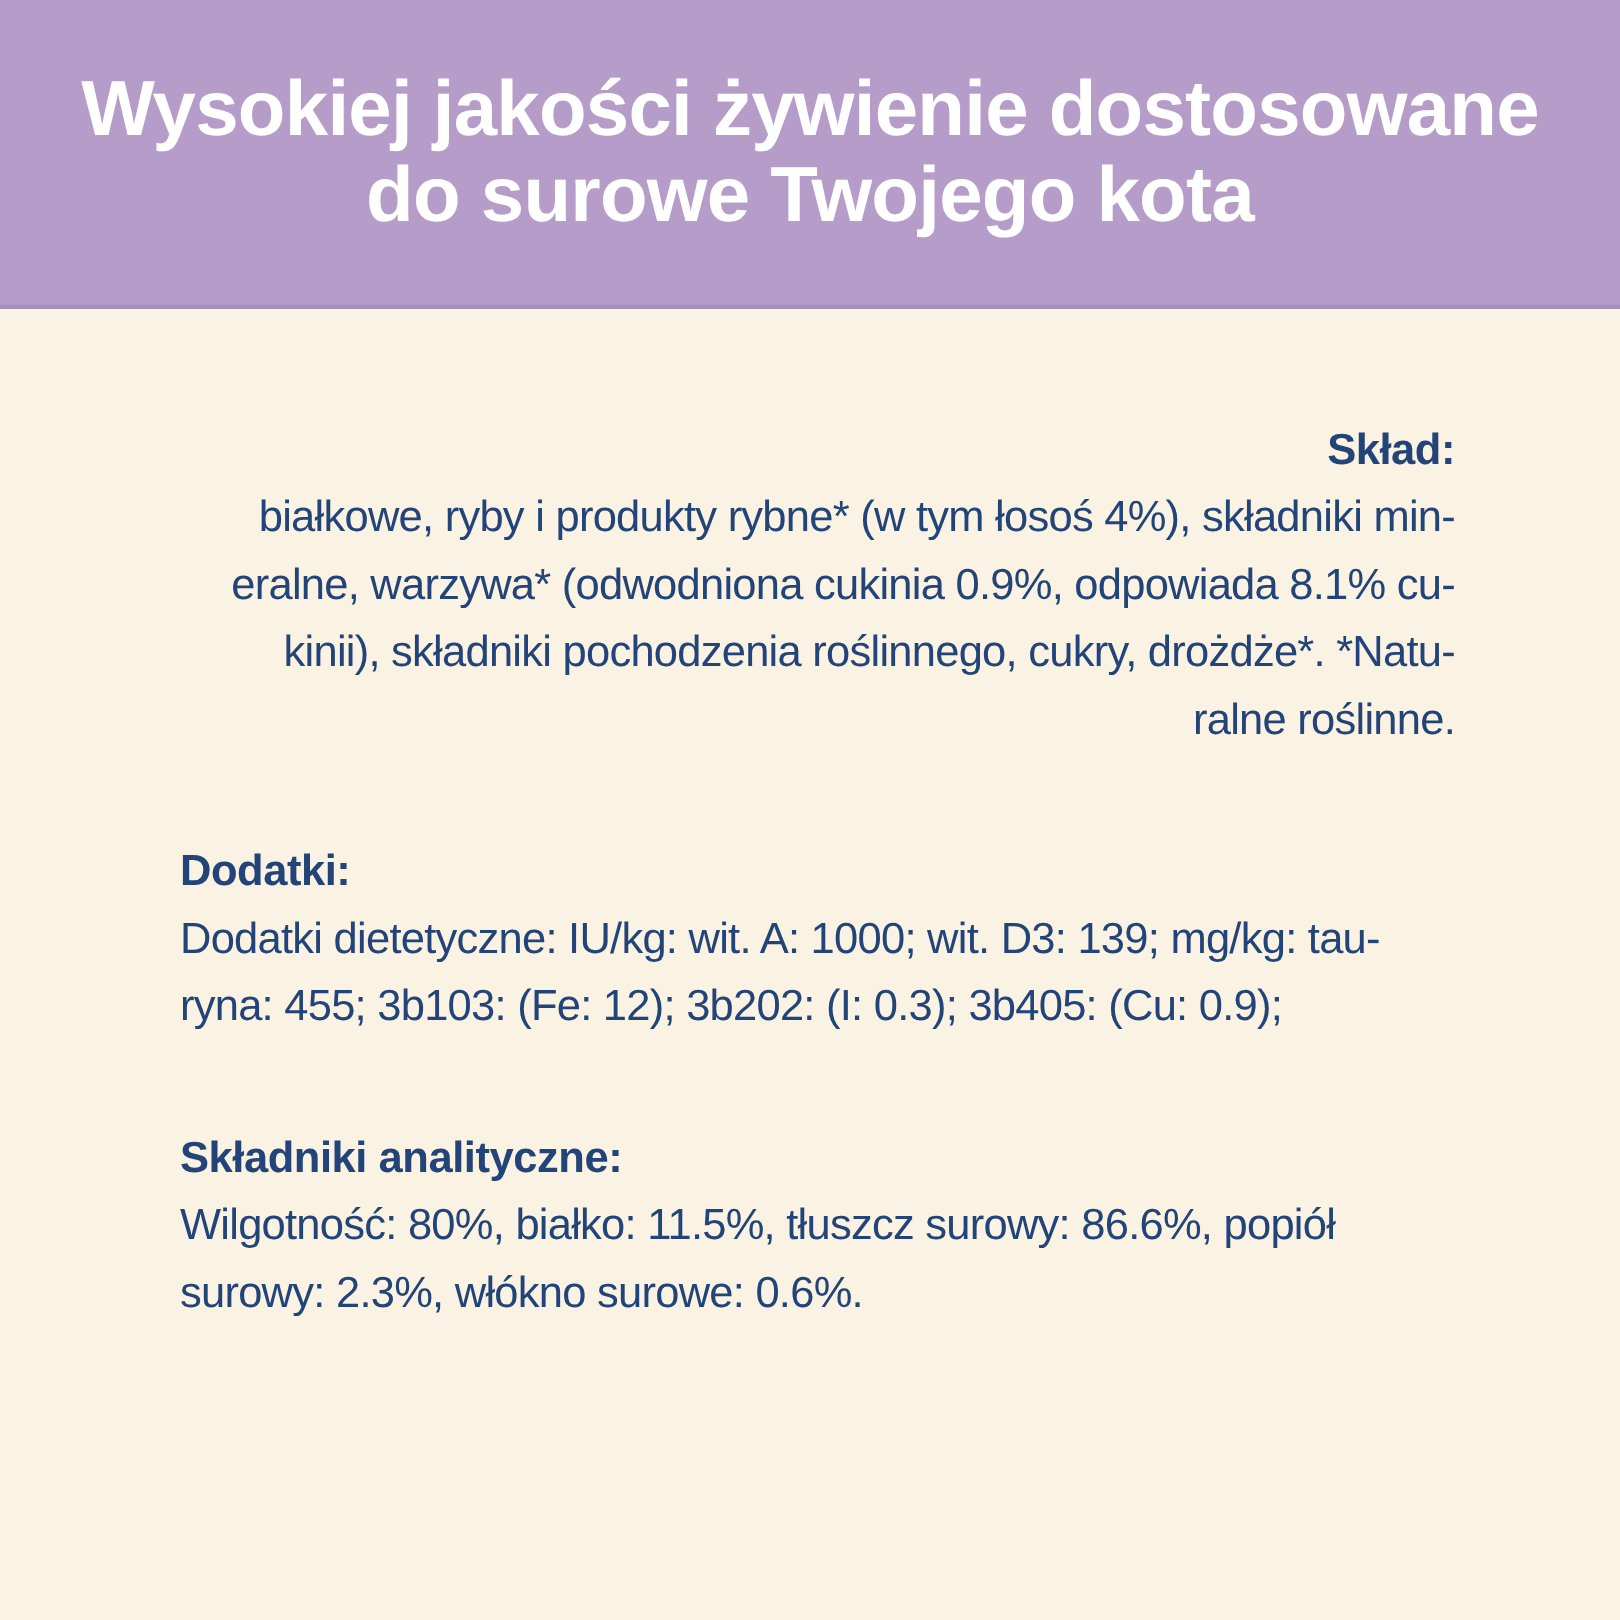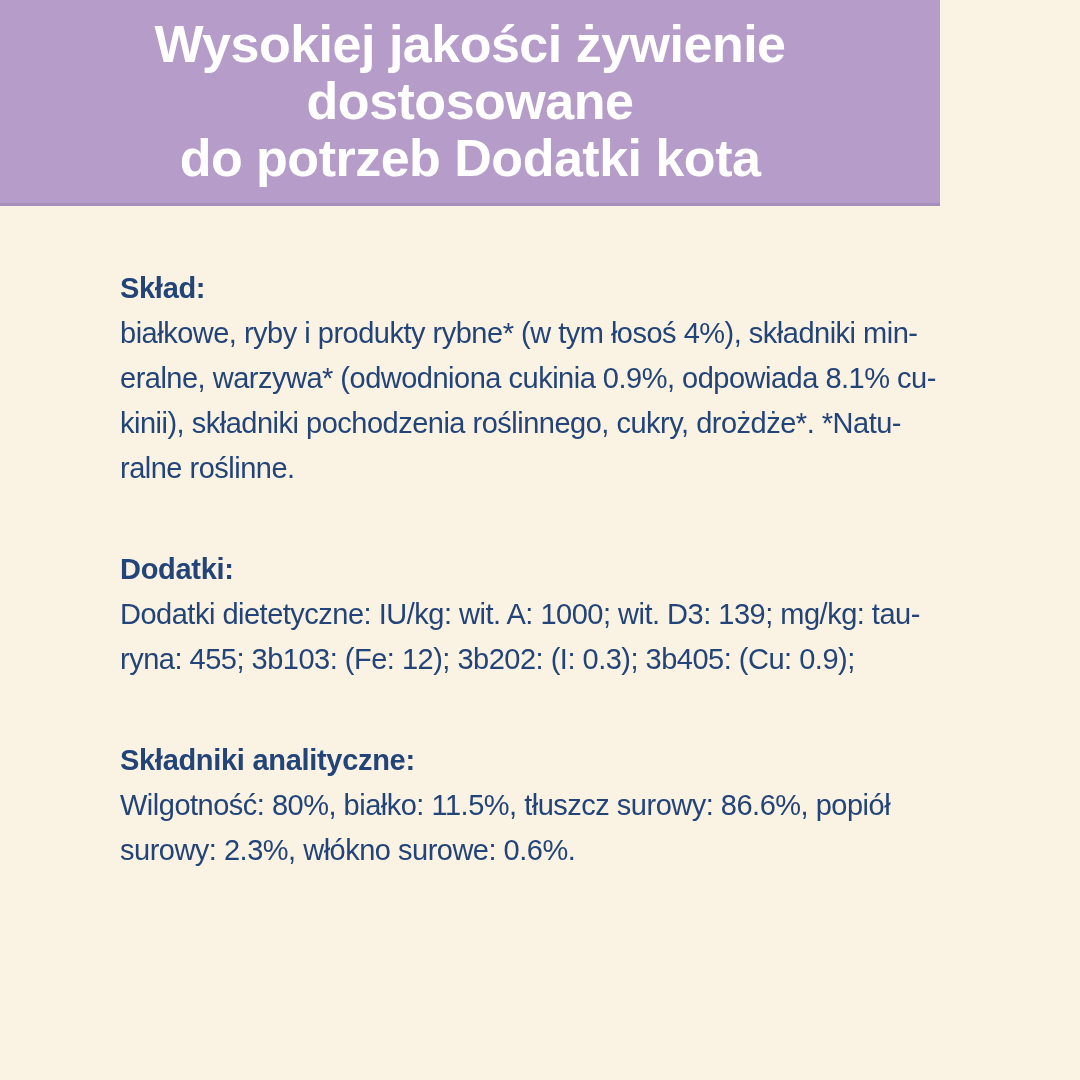--- a/index.html
+++ b/index.html
@@ -10,63 +10,63 @@
     --title-white: #ffffff;
   }
   * { margin: 0; padding: 0; box-sizing: border-box; }
   html, body { width: 1080px; height: 1080px; }
   body {
     background: var(--page-bg);
     font-family: "Liberation Sans", "DejaVu Sans", sans-serif;
     overflow: hidden;
   }
   .banner {
-    width: 940px;
+    width: 1080px;
     height: 206px;
     background: var(--banner-bg);
     border-bottom: 3px solid var(--banner-edge);
     display: flex;
     align-items: center;
     justify-content: center;
   }
   .banner-title {
     text-align: center;
     color: var(--title-white);
     font-size: 52px;
     font-weight: 700;
     line-height: 57px;
     letter-spacing: -0.5px;
   }
   .content {
     padding: 60px 110px 0 120px;
     color: var(--text-navy);
   }
   .section { margin-top: 56px; }
-  .section:first-child { margin-top: 0; }
+  .section:first-child { margin-top: 12px; text-align: right; }
   .section-heading {
     font-size: 29px;
     font-weight: 700;
     line-height: 45px;
     letter-spacing: -0.3px;
   }
   .text-line {
     font-size: 29px;
     font-weight: 400;
     line-height: 45px;
     letter-spacing: -0.5px;
     white-space: nowrap;
   }
 </style>
 </head>
 <body>
 
 <div class="banner">
   <div class="banner-title">
     <div>Wysokiej jakości żywienie dostosowane</div>
-    <div>do potrzeb Dodatki kota</div>
+    <div>do surowe Twojego kota</div>
   </div>
 </div>
 
 <div class="content">
 
   <div class="section">
     <div class="section-heading">Skład:</div>
     <div class="text-line">białkowe, ryby i produkty rybne* (w tym łosoś 4%), składniki min-</div>
     <div class="text-line">eralne, warzywa* (odwodniona cukinia 0.9%, odpowiada 8.1% cu-</div>
     <div class="text-line">kinii), składniki pochodzenia roślinnego, cukry, drożdże*. *Natu-</div>

